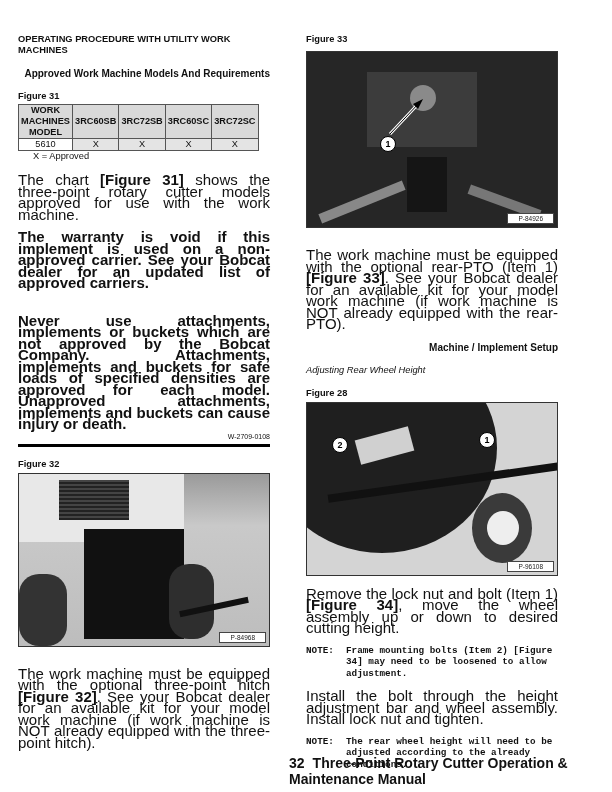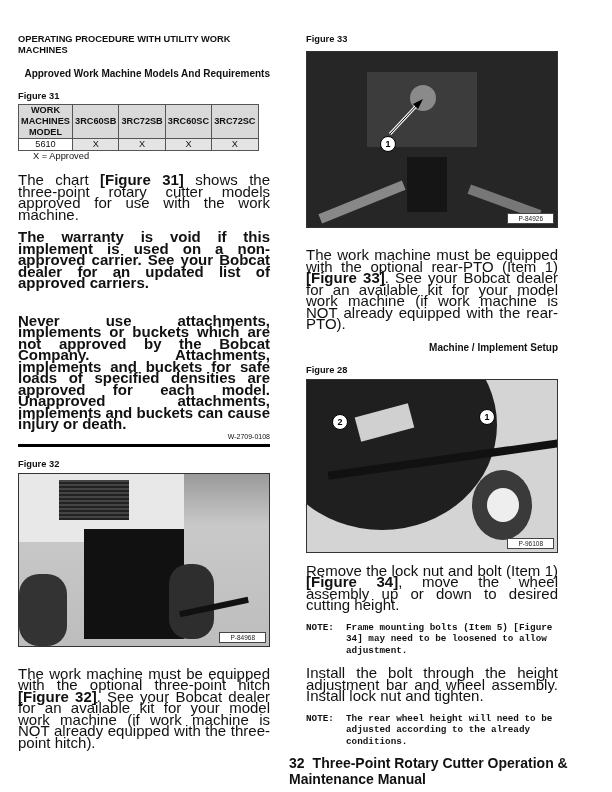--- a/index.html
+++ b/index.html
@@ -105,40 +105,41 @@
       </svg>
     <div class="callout" style="left:73px;top:84px;">1</div>
     <div class="photo-code">P-84926</div>
   </div>
 
   <p style="margin-top:21px;">
     <span>The work machine must be equipped with the optional rear-PTO (Item 1) </span><span class="bold">[Figure 33]</span><span>. See your Bobcat dealer for an available kit for your model work machine (if work machine is NOT already equipped with the rear-PTO).</span>
   </p>
 
   <div class="h-sub" style="margin-top:12px;">Machine / Implement Setup</div>
+  <div style="font-style:italic;font-size:9.3px;line-height:11px;margin-top:12px;">Adjusting Rear Wheel Height</div>
 
   <div class="fig-label" style="margin-top:12px;">Figure 28</div>
   <div class="photo" style="height:172px; margin-top:3px; background:#d4d4d4;">
     <div style="position:absolute;left:-40px;top:-60px;width:230px;height:210px;border-radius:50%;background:#1f1f1f;"></div>
     <div style="position:absolute;left:50px;top:30px;width:55px;height:25px;background:#d0d0d0;transform:rotate(-15deg);"></div>
     <div style="position:absolute;left:20px;top:75px;width:240px;height:8px;background:#111;transform:rotate(-8deg);"></div>
     <div style="position:absolute;left:165px;top:90px;width:60px;height:70px;border-radius:50%;background:#3a3a3a;"></div>
     <div style="position:absolute;left:180px;top:108px;width:32px;height:34px;border-radius:50%;background:#eee;"></div>
     <div class="callout" style="left:25px;top:34px;">2</div>
     <div class="callout" style="left:172px;top:29px;">1</div>
     <div class="photo-code">P-96108</div>
   </div>
 
   <p style="margin-top:12px;">
     <span>Remove the lock nut and bolt (Item 1) </span><span class="bold">[Figure 34]</span><span>, move the wheel assembly up or down to desired cutting height.</span>
   </p>
 
   <div class="note" style="margin-top:11px;">
     <span class="note-tag">NOTE:</span>
-    <span class="note-body">Frame mounting bolts (Item 5) [Figure 34] may need to be loosened to allow adjustment.</span>
+    <span class="note-body">Frame mounting bolts (Item 2) [Figure 34] may need to be loosened to allow adjustment.</span>
   </div>
 
   <p style="margin-top:11px;">Install the bolt through the height adjustment bar and wheel assembly. Install lock nut and tighten.</p>
 
   <div class="note" style="margin-top:11px;">
     <span class="note-tag">NOTE:</span>
     <span class="note-body">The rear wheel height will need to be adjusted according to the already conditions.</span>
   </div>
 </div>
 

